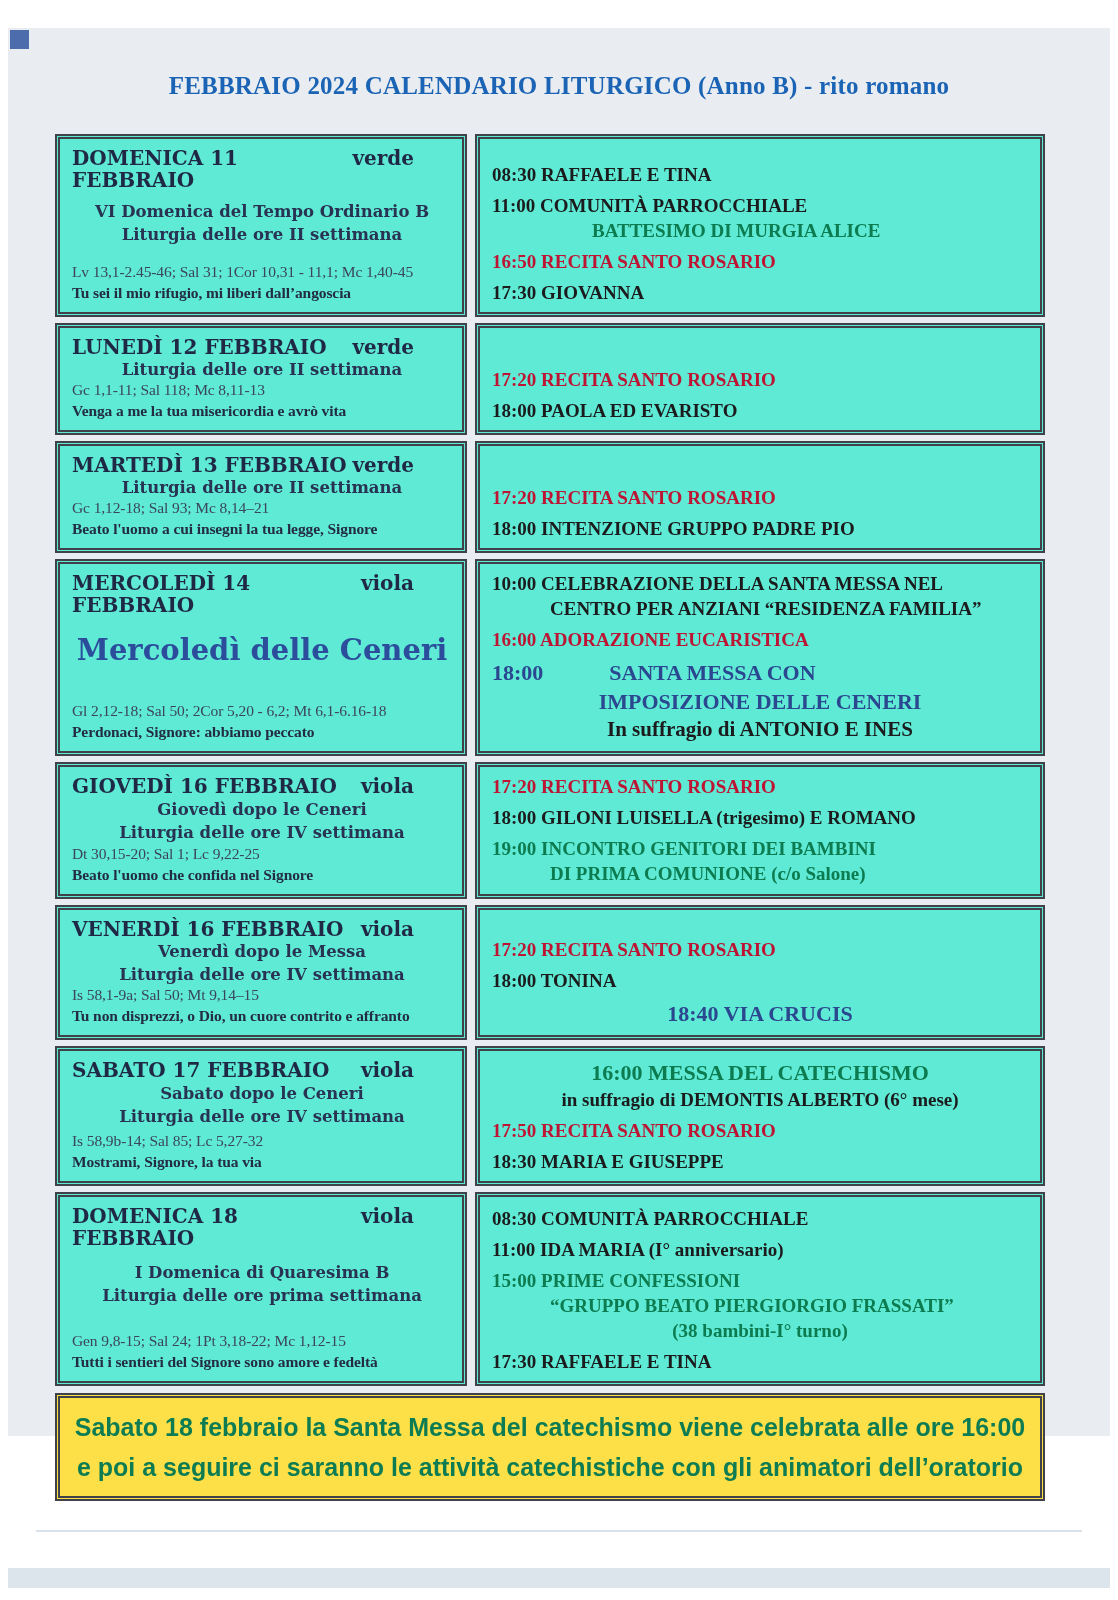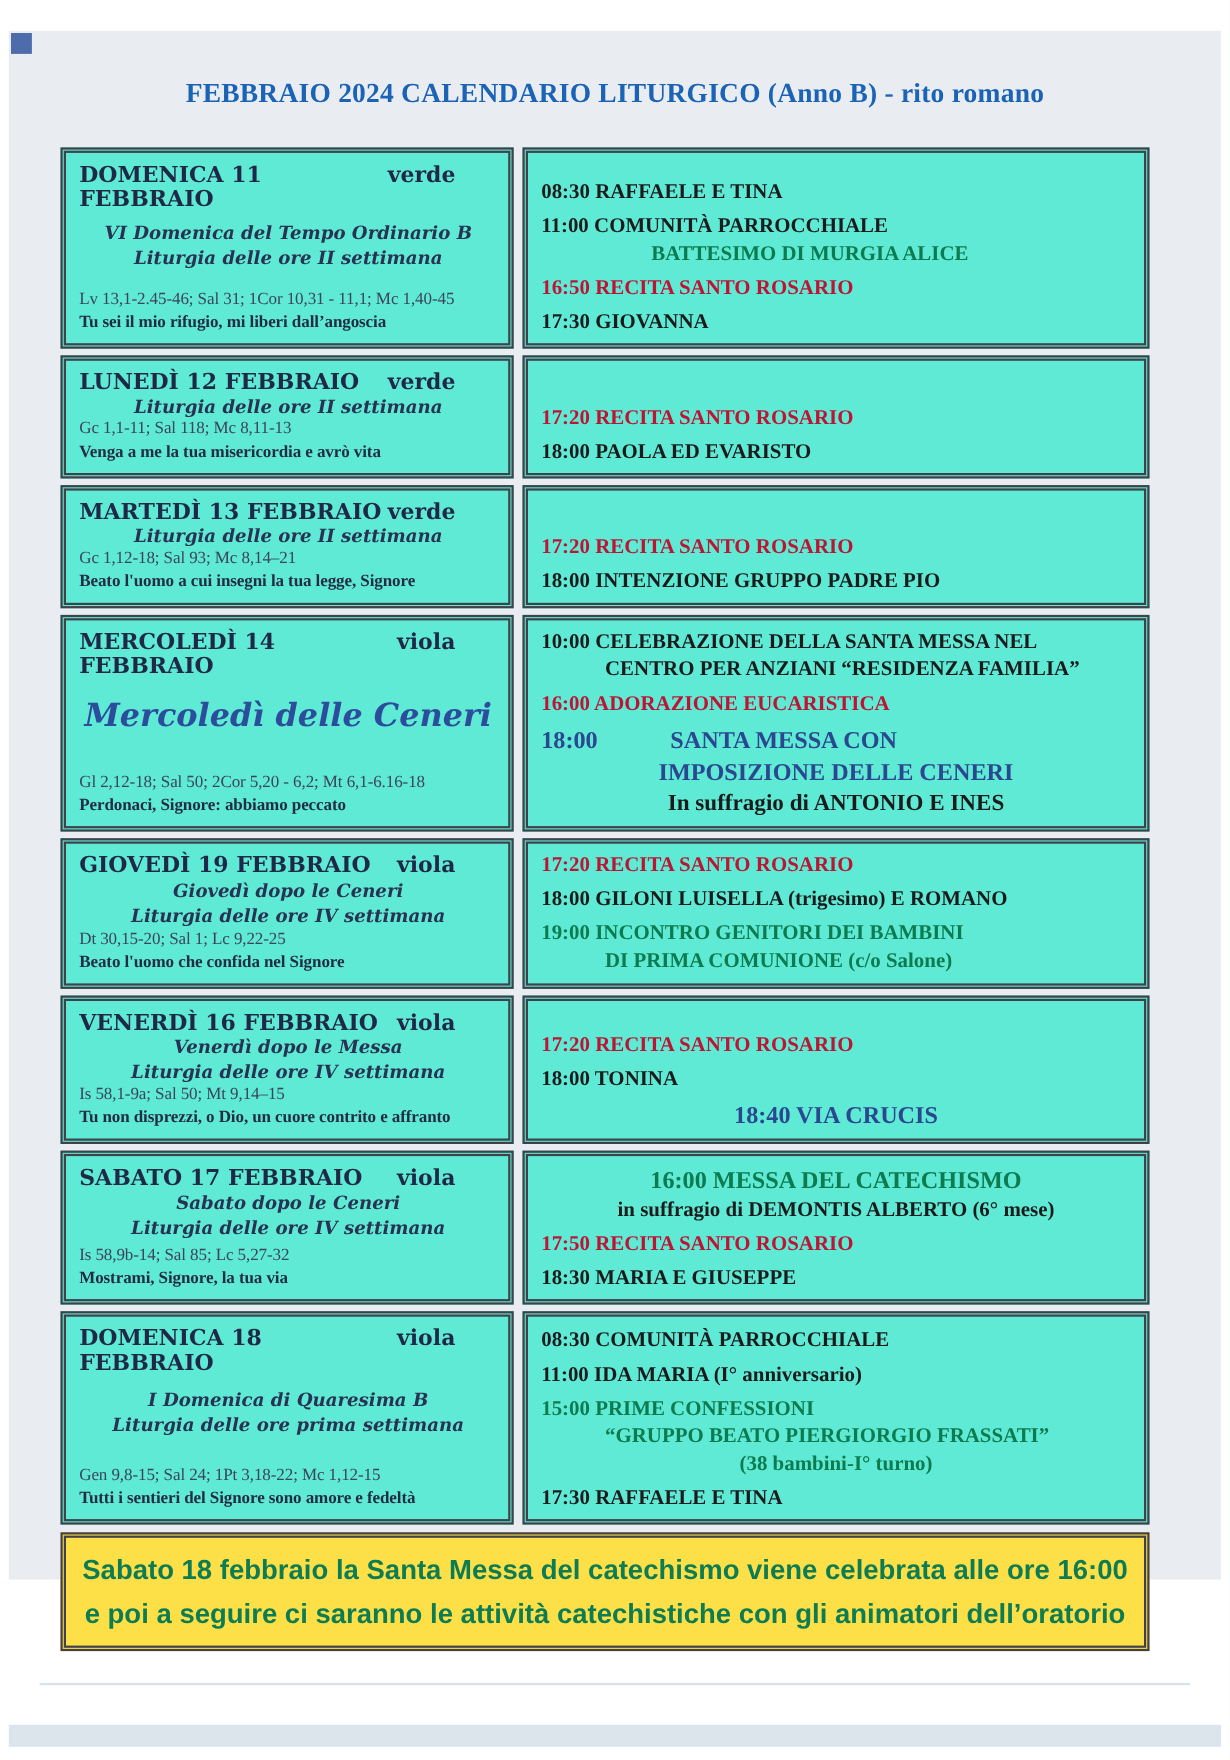--- a/index.html
+++ b/index.html
@@ -34,21 +34,21 @@
   }
   .cell.left{width:412px;flex:none;display:flex;flex-direction:column;padding:8px 10px 10px 12px;}
   .cell.right{flex:1;display:flex;flex-direction:column;justify-content:flex-end;padding:4px 12px;}
   .day-head{
     display:flex;justify-content:space-between;align-items:baseline;
     font-weight:bold;font-size:20px;color:var(--day_navy,#1f2946);line-height:1.1;
   }
   .color-label{margin-right:38px;}
   .feast{
     margin:auto 0;text-align:center;font-weight:bold;font-size:16.5px;
-    color:#283353;line-height:1.4;font-style:italic;
+    color:#283353;line-height:1.4;
   }
   .feast-big{
     font-size:29px;font-weight:bold;color:var(--feast_blue,#2c4d9c);
     margin:2px 0 4px 0;line-height:1.15;
   }
   .readings-wrap{margin-top:auto;white-space:nowrap;letter-spacing:-0.1px;}
   .readings{font-family:"Liberation Serif",serif;font-size:15.5px;color:#3b455c;}
   .response{font-family:"Liberation Serif",serif;font-weight:bold;font-size:15.5px;color:#232c45;margin-top:3px;}
   .event{
     font-family:"Liberation Serif",serif;font-weight:bold;font-size:19px;
@@ -181,21 +181,21 @@
           <div class="event blue big">
             <div class="ln">18:00   SANTA MESSA CON</div>
             <div class="ln center">IMPOSIZIONE DELLE CENERI</div>
             <div class="ln center dark std">In suffragio di ANTONIO E INES</div>
           </div>
         </div>
       </div>
       <div class="row">
         <div class="cell left">
           <div class="day-head">
-            <span>GIOVEDÌ 19 FEBBRAIO</span>
+            <span>GIOVEDÌ 16 FEBBRAIO</span>
             <span class="color-label">viola</span>
           </div>
           <div class="feast">
             <div class="feast-line">Giovedì dopo le Ceneri</div>
             <div class="feast-line">Liturgia delle ore IV settimana</div>
           </div>
           <div class="readings-wrap">
             <div class="readings">Dt 30,15-20; Sal 1; Lc 9,22-25</div>
             <div class="response">Beato l'uomo che confida nel Signore</div>
           </div>

